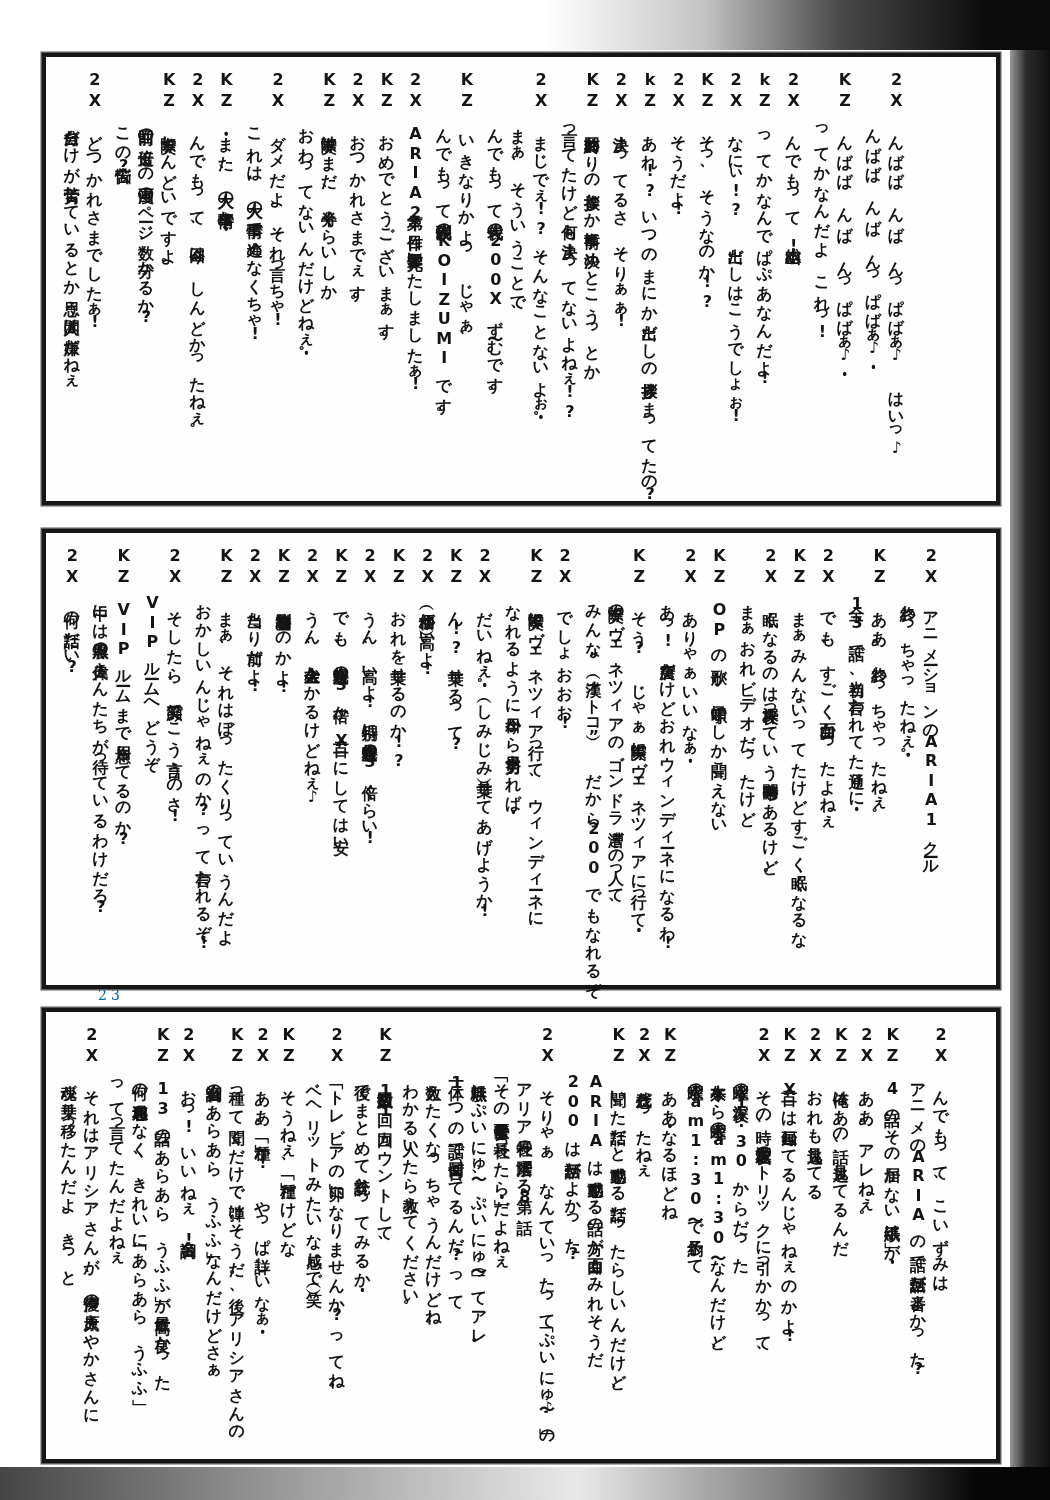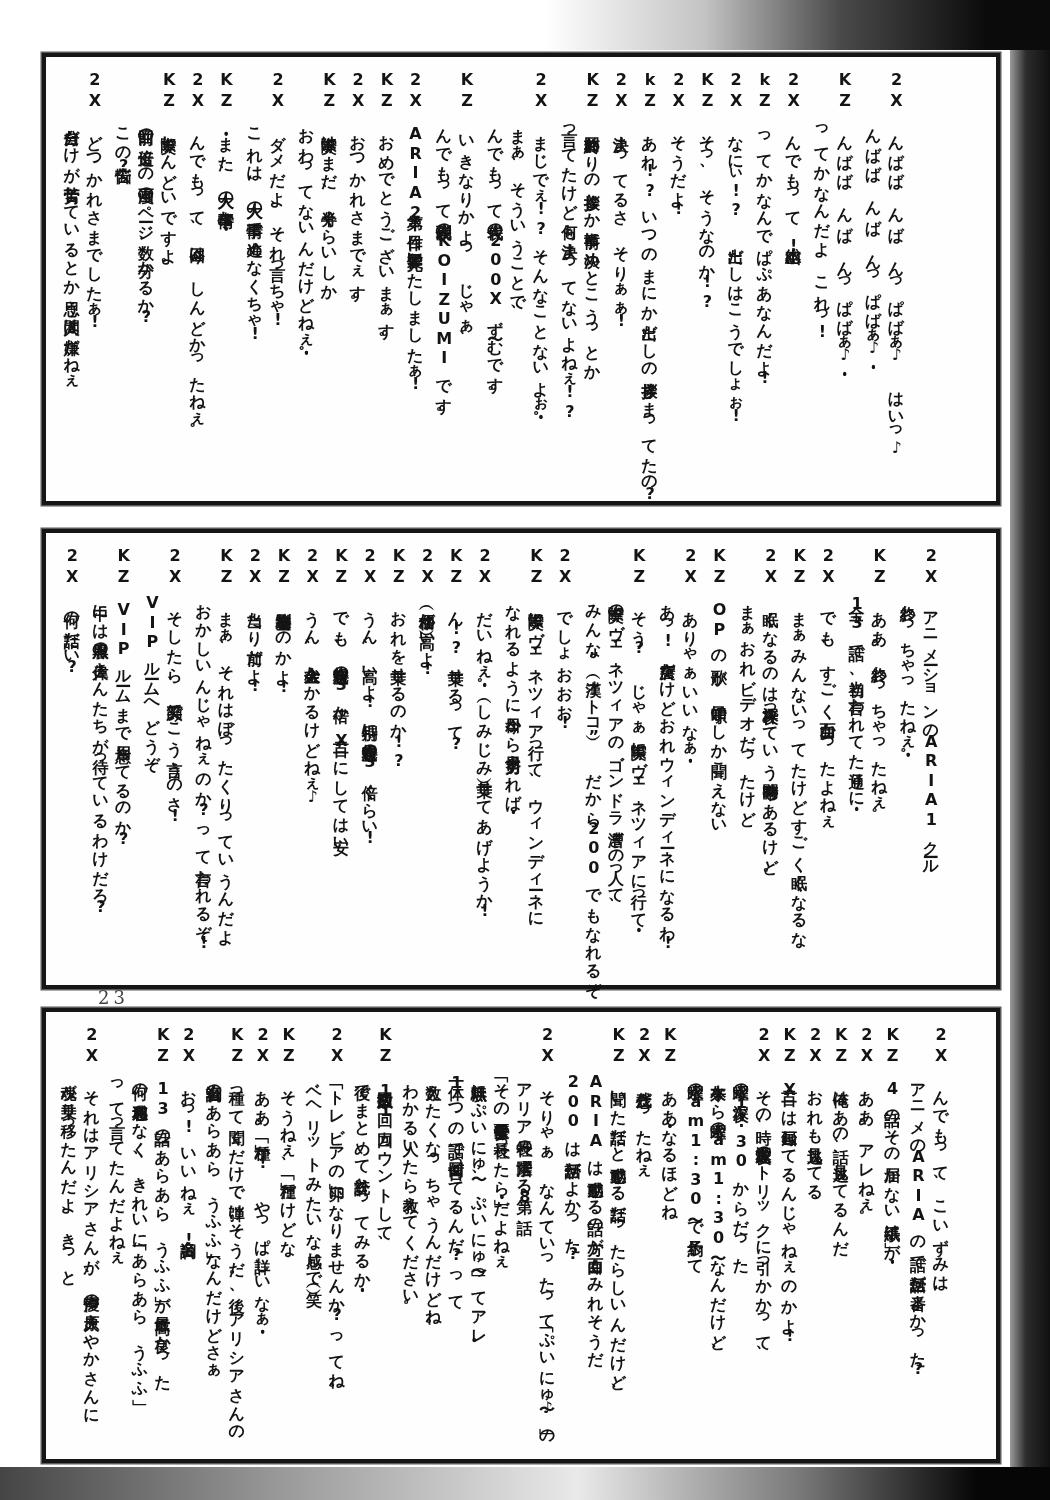--- a/index.html
+++ b/index.html
@@ -32,21 +32,21 @@
     font-size:16px;line-height:1.42;font-weight:600;color:#141414;
     letter-spacing:0.5px;white-space:nowrap;
   }
   .speech{margin-block-end:6px;}
   #box-2 .speech{margin-block-end:3px;}
   .col{padding-top:0;}
   .col.cont{padding-top:47px;}
   .spk{font-weight:700;margin-inline-end:12px;letter-spacing:2px;}
   .pageno{
     position:absolute;left:98px;top:987px;
-    font-family:"DejaVu Serif",serif;font-size:18px;letter-spacing:4px;color:#404040;
+    font-family:"DejaVu Serif",serif;font-size:14px;letter-spacing:4px;color:#0369a1;
   }
 </style>
 </head>
 <body>
 
 <div class="page">
   <div class="grad-right"></div>
   <div class="grad-top"></div>
   <div class="grad-bottom"></div>
 

